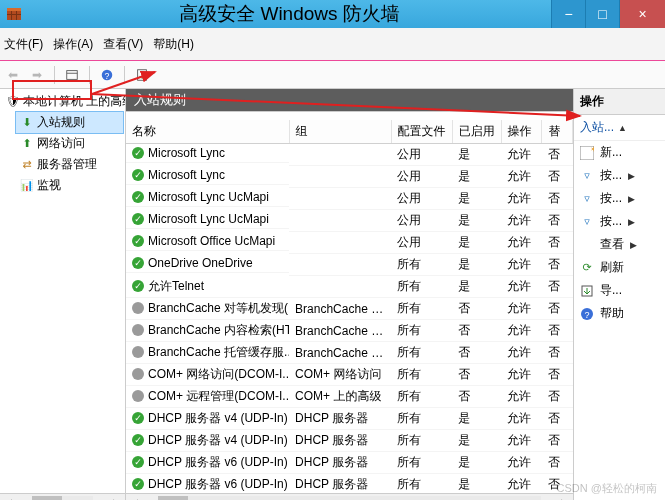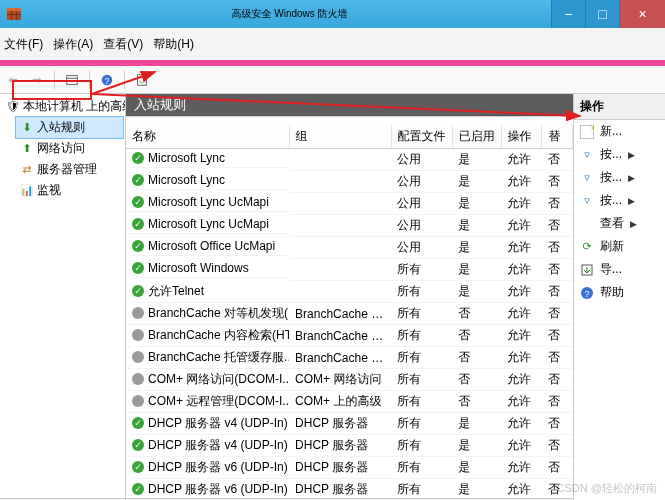--- a/index.html
+++ b/index.html
@@ -1,23 +1,23 @@
 <!DOCTYPE html>
 <html><head>
 <meta charset="utf-8">
 <style>
   * { box-sizing: border-box; margin: 0; padding: 0; font-family: "Microsoft YaHei", "SimSun", Tahoma, sans-serif; }
   body { width: 665px; height: 500px; overflow: hidden; background: #fff; font-size: 12px; position: relative; }
   .titlebar { height: 28px; background: linear-gradient(#4db8e8,#38a7dd); display: flex; align-items: center; color: #fff; position: relative; }
   .titlebar .icon { width: 16px; height: 16px; margin: 0 6px; }
-  .titlebar .title { flex: 1; text-align: center; font-size: 10px; color: #000; }
+  .titlebar .title { flex: 1; text-align: center; font-size: 19px; color: #000; }
   .winbtns { display: flex; height: 100%; }
   .winbtn { width: 34px; display: flex; align-items: center; justify-content: center; font-size: 14px; color: #fff; background: #2d96cf; border-left: 1px solid #1c7db2; }
   .winbtn.close { background: #c75050; width: 46px; }
-  .menubar { height: 22px; border-bottom: 6px solid #ec4899; display: flex; align-items: center; padding: 16px 4px; background: #f4f4f4; }
+  .menubar { height: 22px; border-bottom: 1px solid #ec4899; display: flex; align-items: center; padding: 16px 4px; background: #f4f4f4; }
   .menubar span { margin-right: 10px; }
   .toolbar { height: 28px; border-bottom: 1px solid #ccc; background: #fafafa; display: flex; align-items: center; padding: 0 4px; gap: 6px; }
   .tool-icon { width: 18px; height: 18px; display: flex; align-items: center; justify-content: center; font-size: 12px; color: #555; border-radius: 2px; }
   .tool-icon.disabled { opacity: .4; }
   .tool-sep { width: 1px; height: 18px; background: #ccc; margin: 0 2px; }
   .main { display: flex; height: calc(500px - 28px - 22px - 28px); }
   .tree { width: 126px; border-right: 1px solid #ccc; background: #fff; padding: 2px; overflow: hidden; position: relative; }
   .tree-item { padding: 2px 2px 2px 4px; display: flex; align-items: center; gap: 3px; white-space: nowrap; }
   .tree-item .ticon { width: 14px; height: 14px; display: inline-flex; align-items: center; justify-content: center; font-size: 11px; }
   .tree-item.sel { background: #cde8ff; outline: 1px solid #7abdf3; }
@@ -210,21 +210,21 @@
               </td>
               <td></td>
               <td>公用</td>
               <td>是</td>
               <td>允许</td>
               <td>否</td>
             </tr>
             <tr>
               <td class="icon-cell">
                 <span class="rule-dot g">✓</span>
-                <span>Microsoft Windows</span>
+                <span>OneDrive OneDrive</span>
               </td>
               <td></td>
               <td>所有</td>
               <td>是</td>
               <td>允许</td>
               <td>否</td>
             </tr>
             <tr>
               <td class="icon-cell">
                 <span class="rule-dot g">✓</span>
@@ -353,20 +353,24 @@
       <span class="arrow">◀</span>
       <div class="track">
           <div class="thumb"></div>
         </div>
       <span class="arrow">▶</span>
     </div>
   </div>
 
   <div class="actions">
     <div class="actions-title">操作</div>
+    <div class="actions-sub">
+      <span>入站...</span>
+      <span class="chev">▲</span>
+    </div>
     <div class="actions-list">
       <div class="action-item">
         <span class="aicon">
           <svg viewBox="0 0 14 14" width="14" height="14">
               <rect width="14" height="14" fill="#fff" stroke="#888"></rect>
               <text x="10" y="6" font-size="8" fill="#e8a33a">✶</text>
             </svg>
         </span>
         <span>新...</span>
       </div>

